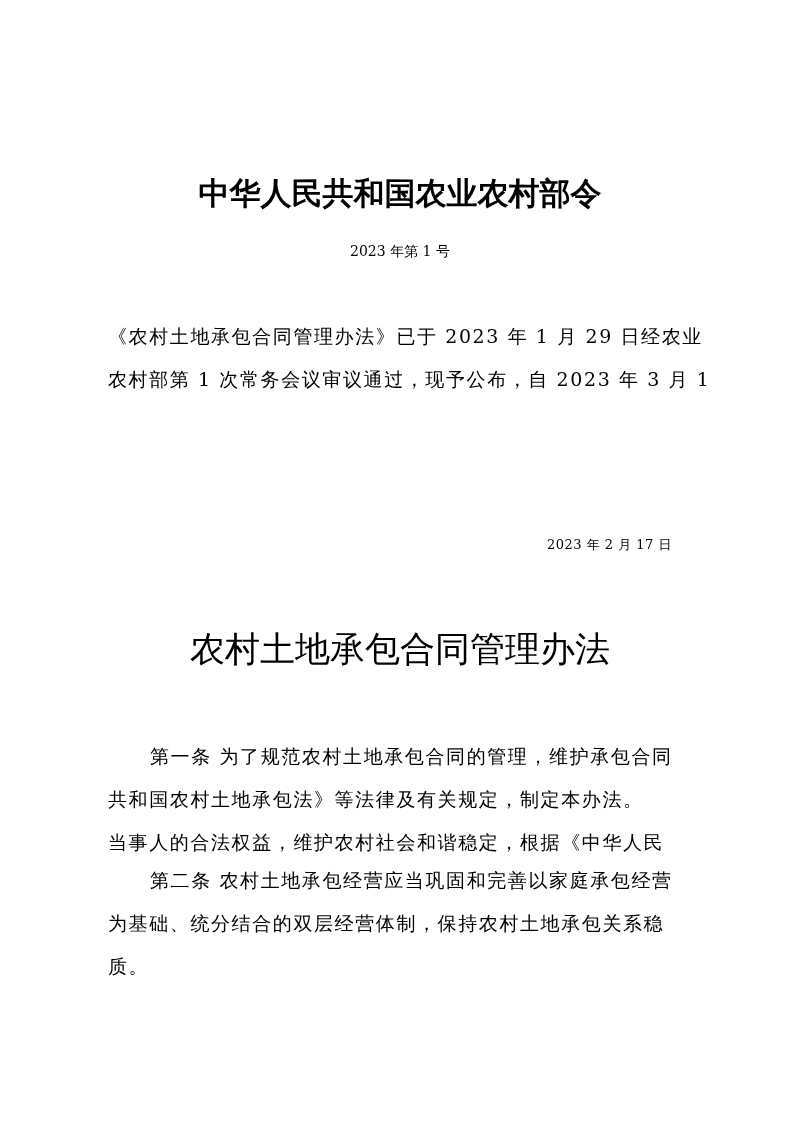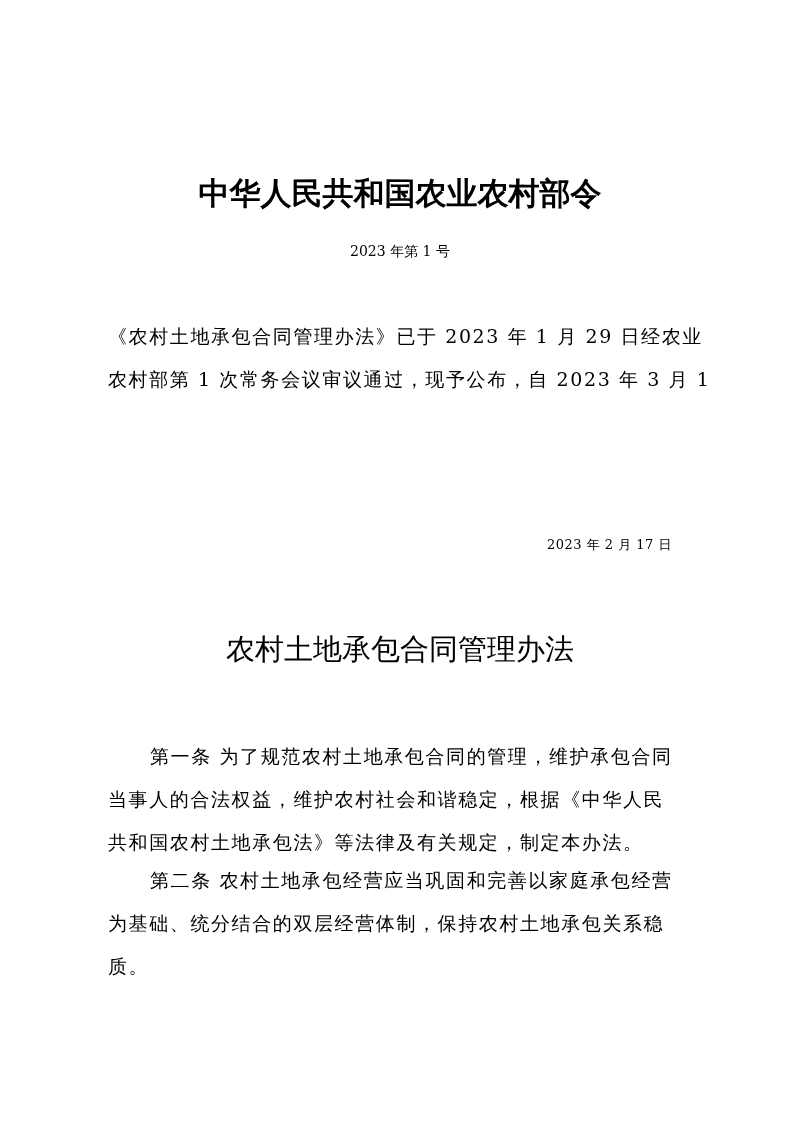--- a/index.html
+++ b/index.html
@@ -50,21 +50,21 @@
     }
     .sign-date {
       right: 108px; top: 518px;
       font-size: 13px; line-height: 36px;
       letter-spacing: 0.5px;
     }
     .law-title {
       left: 0; width: 800px; top: 618px;
       text-align: center;
       font-family: "DejaVu Sans", "Liberation Sans", sans-serif;
-      font-size: 29px;
+      font-size: 35px;
       line-height: 44px;
     }
     .chapter {
       left: 0; width: 800px; top: 686px;
       text-align: center;
       font-family: "DejaVu Sans", "Liberation Sans", sans-serif;
       font-size: 19px;
       line-height: 30px;
     }
     .art1 { top: 726px; }
@@ -83,22 +83,22 @@
     <span class="line">《农村土地承包合同管理办法》已于 2023 年 1 月 29 日经农业</span>
     <span class="line">农村部第 1 次常务会议审议通过，现予公布，自 2023 年 3 月 1</span>
   </div>
 
   <div class="abs sign-date">2023 年 2 月 17 日</div>
 
   <div class="abs law-title">农村土地承包合同管理办法</div>
 
   <div class="abs para art1">
     <span class="line indent">第一条 为了规范农村土地承包合同的管理，维护承包合同</span>
+    <span class="line">共和国农村土地承包法》等法律及有关规定，制定本办法。</span>
     <span class="line">当事人的合法权益，维护农村社会和谐稳定，根据《中华人民</span>
-    <span class="line">共和国农村土地承包法》等法律及有关规定，制定本办法。</span>
   </div>
 
   <div class="abs para art2">
     <span class="line indent">第二条 农村土地承包经营应当巩固和完善以家庭承包经营</span>
     <span class="line">为基础、统分结合的双层经营体制，保持农村土地承包关系稳</span>
     <span class="line">质。</span>
   </div>
 
 </div>
 

